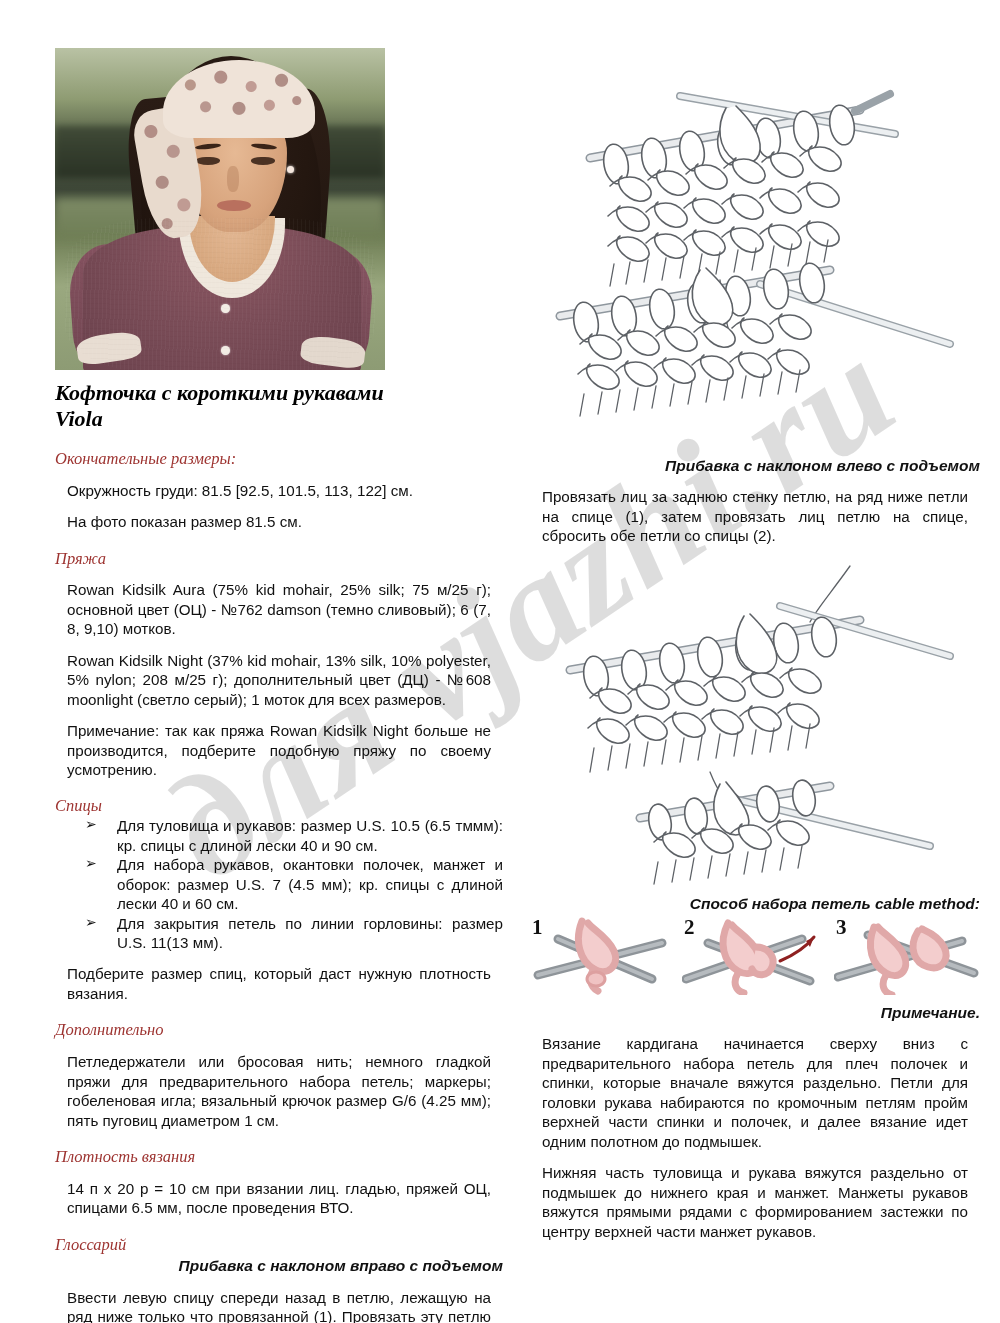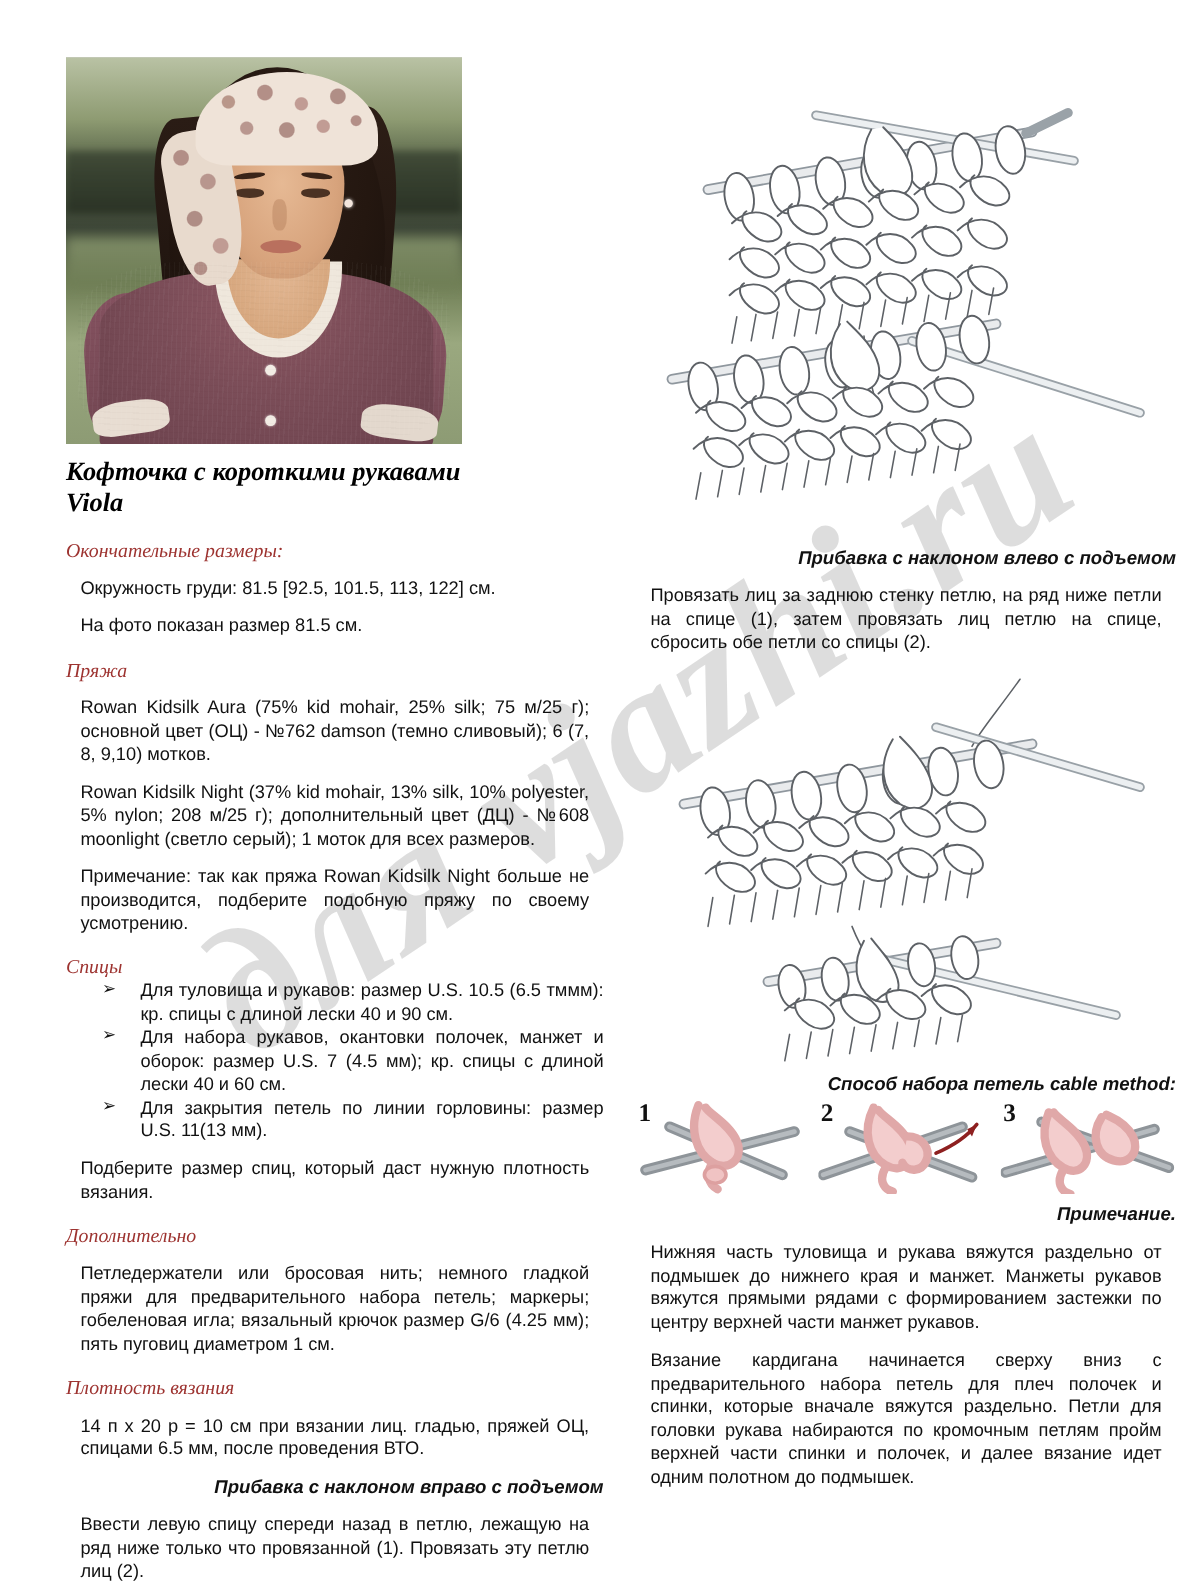--- a/index.html
+++ b/index.html
@@ -433,20 +433,21 @@
       </li>
     </ul>
     <p class="body">Подберите размер спиц, который даст нужную плотность вязания.</p>
 
     <h2 class="section">Дополнительно</h2>
     <p class="body">Петледержатели или бросовая нить; немного гладкой пряжи для предварительного набора петель; маркеры; гобеленовая игла; вязальный крючок размер G/6 (4.25 мм); пять пуговиц диаметром 1 см.</p>
 
     <h2 class="section">Плотность вязания</h2>
     <p class="body">14 п x 20 р = 10 см при вязании лиц. гладью, пряжей ОЦ, спицами 6.5 мм, после проведения ВТО.</p>
 
+    <h2 class="section">Глоссарий</h2>
     <h3 class="subsection">Прибавка с наклоном вправо с подъемом</h3>
     <p class="body">Ввести левую спицу спереди назад в петлю, лежащую на ряд ниже только что провязанной (1). Провязать эту петлю лиц (2).</p>
   </div>
 
   <div class="col-right">
 
     <div class="diagram" style="height:380px;">
       <svg width="450" height="380" viewBox="0 0 450 380">
         <g stroke="#5d6166" stroke-width="1.6" fill="#ffffff" stroke-linejoin="round" stroke-linecap="round">
 
@@ -698,21 +699,21 @@
             <path d="M34 18 L140 56" stroke="#b6bbbf" stroke-width="4"></path>
             <path d="M40 10 C 32 30, 38 48, 52 56 C 66 64, 76 52, 70 38 C 64 24, 48 16, 44 10" stroke="#e0a8a8" stroke-width="7" fill="#f3cdcd"></path>
             <path d="M84 14 C 74 30, 80 46, 94 50 C 108 54, 116 42, 110 30 C 104 18, 92 14, 88 12" stroke="#e0a8a8" stroke-width="7" fill="#f3cdcd"></path>
             <path d="M52 58 C 46 68, 50 76, 58 78" stroke="#e0a8a8" stroke-width="7"></path>
           </g>
         </svg>
       </div>
     </div>
 
     <h3 class="subsection" style="margin-top:8px;">Примечание.</h3>
+    <p class="body">Вязание кардигана начинается сверху вниз с предварительного набора петель для плеч полочек и спинки, которые вначале вяжутся раздельно. Петли для головки рукава набираются по кромочным петлям пройм верхней части спинки и полочек, и далее вязание идет одним полотном до подмышек.</p>
     <p class="body">Нижняя часть туловища и рукава вяжутся раздельно от подмышек до нижнего края и манжет. Манжеты рукавов вяжутся прямыми рядами с формированием застежки по центру верхней части манжет рукавов.</p>
-    <p class="body">Вязание кардигана начинается сверху вниз с предварительного набора петель для плеч полочек и спинки, которые вначале вяжутся раздельно. Петли для головки рукава набираются по кромочным петлям пройм верхней части спинки и полочек, и далее вязание идет одним полотном до подмышек.</p>
   </div>
 
   <div id="watermark">
     <div class="wm-text">для vjazhi.ru</div>
   </div>
 
 </div>
 
 </body></html>

